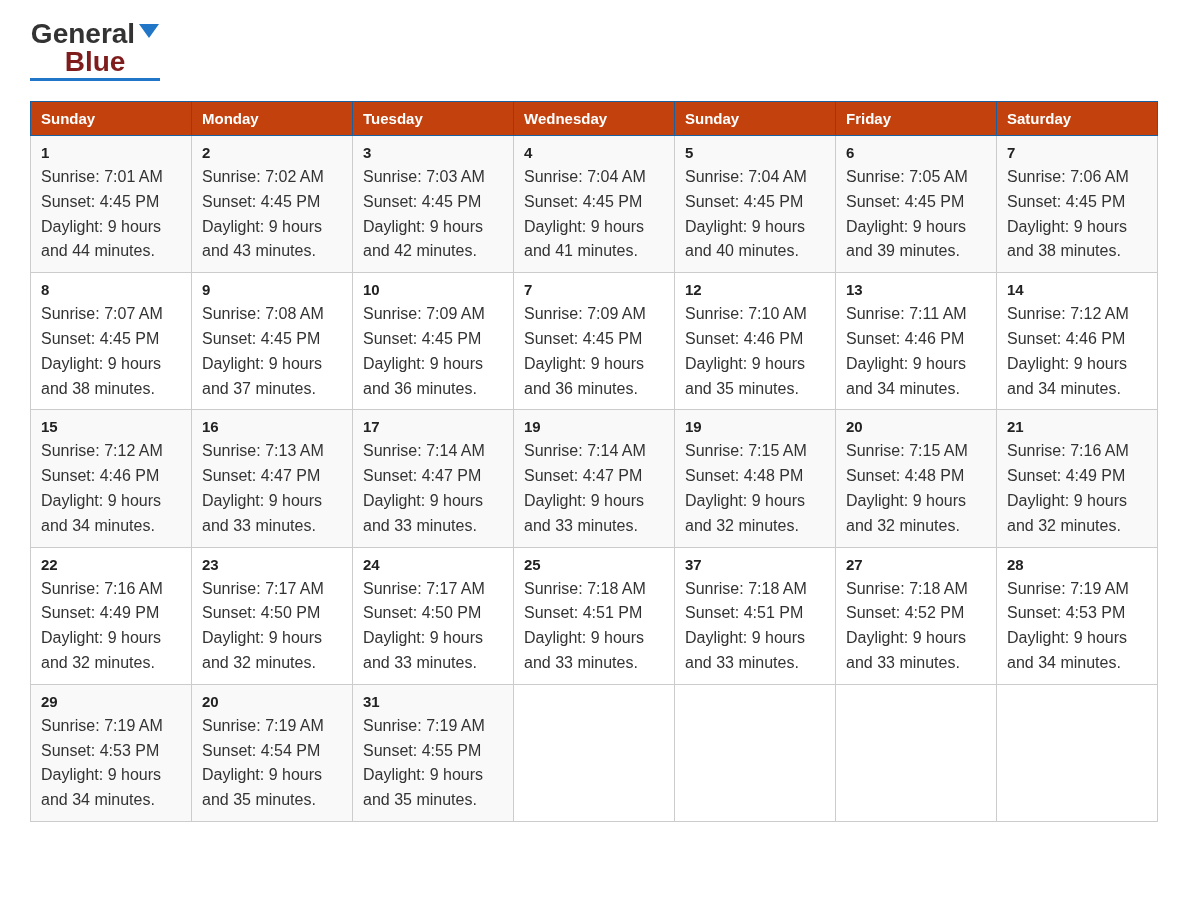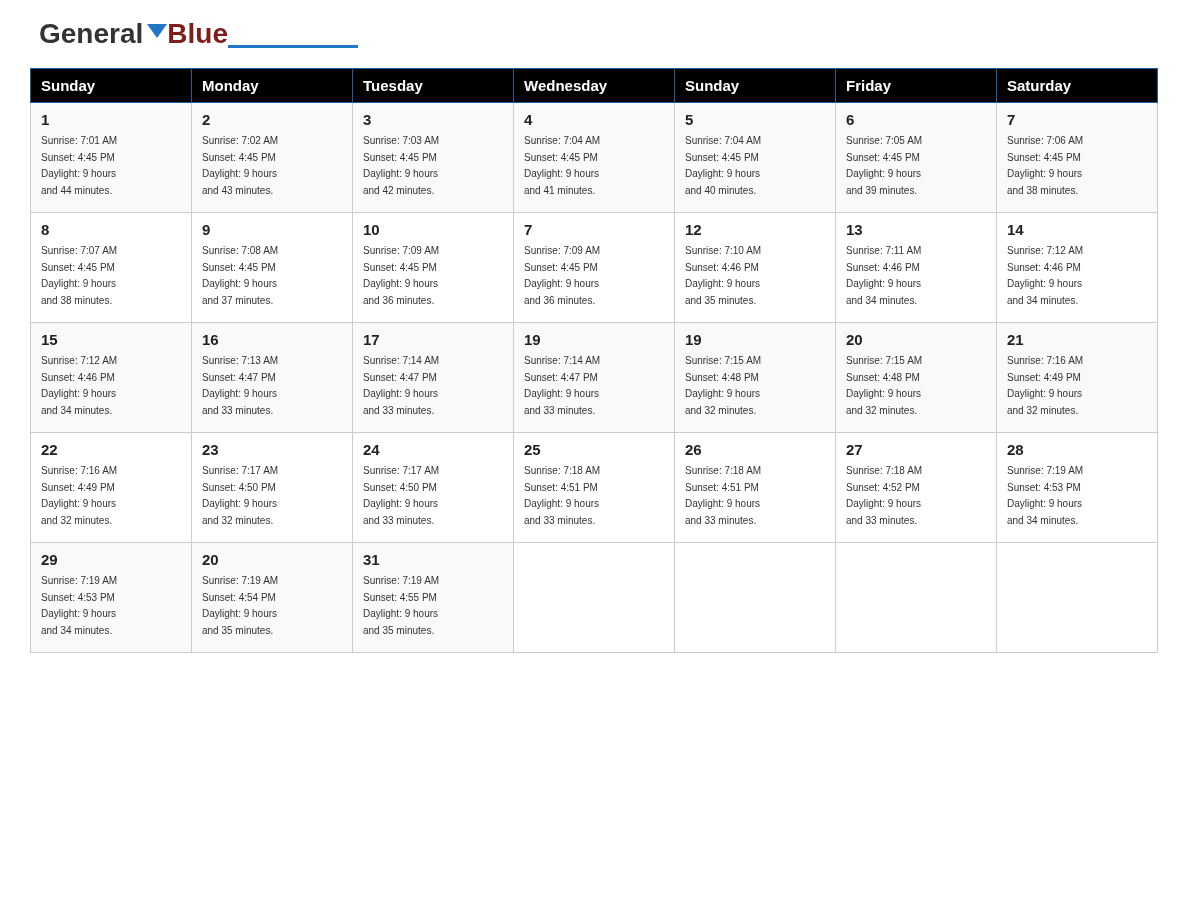--- a/index.html
+++ b/index.html
@@ -11,23 +11,22 @@
       min-height: 918px;
     }
     .header {
       display: flex;
       justify-content: space-between;
       align-items: flex-start;
       margin-bottom: 20px;
     }
     .logo {
       display: flex;
-      flex-direction: row;
-      align-items: flex-end;
-      margin-left: 9px;
+      flex-direction: column;
+      align-items: center;
     }
     .logo-general {
       font-size: 28px;
       font-weight: bold;
       color: #333;
       line-height: 1;
     }
     .logo-blue {
       font-size: 28px;
       font-weight: bold;
@@ -65,21 +64,21 @@
       font-size: 22px;
       color: #555;
       margin-top: 4px;
     }
     table {
       width: 100%;
       border-collapse: collapse;
       table-layout: fixed;
     }
     thead tr th {
-      background: #000000;
+      background: #c2410c;
       color: #fff;
       font-size: 15px;
       font-weight: bold;
       padding: 8px 10px;
       text-align: left;
       border: 1px solid #1a5fa0;
     }
     tbody tr td {
       vertical-align: top;
       padding: 8px 10px;
@@ -94,21 +93,21 @@
     tbody tr:nth-child(even) td {
       background: #fff;
     }
     .day-num {
       font-size: 15px;
       font-weight: bold;
       display: block;
       margin-bottom: 4px;
     }
     .day-info {
-      font-size: 10px;
+      font-size: 16px;
       line-height: 1.55;
       color: #333;
     }
     .empty-cell {
       background: #fff !important;
     }
   </style>
 </head>
 <body>
 
@@ -165,21 +164,21 @@
         <td><span class="day-num">19</span><span class="day-info">Sunrise: 7:14 AM<br>Sunset: 4:47 PM<br>Daylight: 9 hours<br>and 33 minutes.</span></td>
         <td><span class="day-num">19</span><span class="day-info">Sunrise: 7:15 AM<br>Sunset: 4:48 PM<br>Daylight: 9 hours<br>and 32 minutes.</span></td>
         <td><span class="day-num">20</span><span class="day-info">Sunrise: 7:15 AM<br>Sunset: 4:48 PM<br>Daylight: 9 hours<br>and 32 minutes.</span></td>
         <td><span class="day-num">21</span><span class="day-info">Sunrise: 7:16 AM<br>Sunset: 4:49 PM<br>Daylight: 9 hours<br>and 32 minutes.</span></td>
       </tr>
       <tr>
         <td><span class="day-num">22</span><span class="day-info">Sunrise: 7:16 AM<br>Sunset: 4:49 PM<br>Daylight: 9 hours<br>and 32 minutes.</span></td>
         <td><span class="day-num">23</span><span class="day-info">Sunrise: 7:17 AM<br>Sunset: 4:50 PM<br>Daylight: 9 hours<br>and 32 minutes.</span></td>
         <td><span class="day-num">24</span><span class="day-info">Sunrise: 7:17 AM<br>Sunset: 4:50 PM<br>Daylight: 9 hours<br>and 33 minutes.</span></td>
         <td><span class="day-num">25</span><span class="day-info">Sunrise: 7:18 AM<br>Sunset: 4:51 PM<br>Daylight: 9 hours<br>and 33 minutes.</span></td>
-        <td><span class="day-num">26</span><span class="day-info">Sunrise: 7:18 AM<br>Sunset: 4:51 PM<br>Daylight: 9 hours<br>and 33 minutes.</span></td>
+        <td><span class="day-num">37</span><span class="day-info">Sunrise: 7:18 AM<br>Sunset: 4:51 PM<br>Daylight: 9 hours<br>and 33 minutes.</span></td>
         <td><span class="day-num">27</span><span class="day-info">Sunrise: 7:18 AM<br>Sunset: 4:52 PM<br>Daylight: 9 hours<br>and 33 minutes.</span></td>
         <td><span class="day-num">28</span><span class="day-info">Sunrise: 7:19 AM<br>Sunset: 4:53 PM<br>Daylight: 9 hours<br>and 34 minutes.</span></td>
       </tr>
       <tr>
         <td><span class="day-num">29</span><span class="day-info">Sunrise: 7:19 AM<br>Sunset: 4:53 PM<br>Daylight: 9 hours<br>and 34 minutes.</span></td>
         <td><span class="day-num">20</span><span class="day-info">Sunrise: 7:19 AM<br>Sunset: 4:54 PM<br>Daylight: 9 hours<br>and 35 minutes.</span></td>
         <td><span class="day-num">31</span><span class="day-info">Sunrise: 7:19 AM<br>Sunset: 4:55 PM<br>Daylight: 9 hours<br>and 35 minutes.</span></td>
         <td class="empty-cell"></td>
         <td class="empty-cell"></td>
         <td class="empty-cell"></td>

